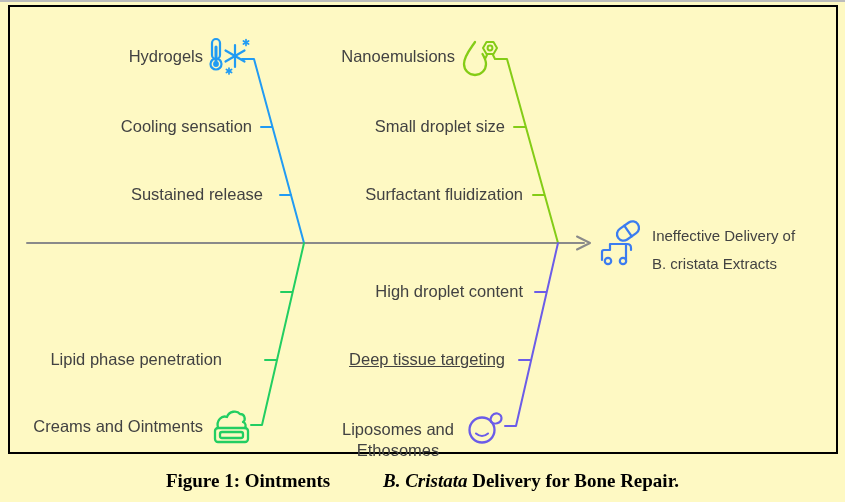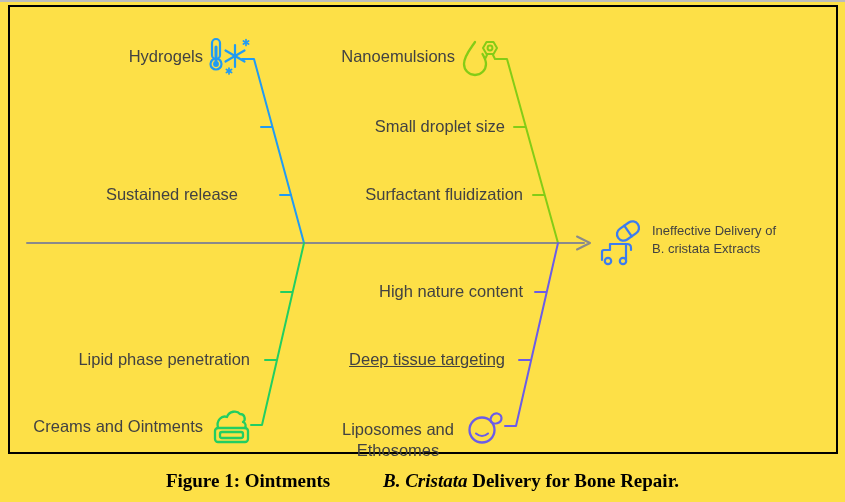--- a/index.html
+++ b/index.html
@@ -1,25 +1,25 @@
 <!DOCTYPE html>
 <html><head>
 <meta charset="utf-8">
 <style>
   html,body{margin:0;padding:0;background:#fff;}
-  .page{position:relative;width:845px;height:502px;background:#fde047;
+  .page{position:relative;width:845px;height:502px;background:#fef9c3;
         font-family:"Liberation Sans",sans-serif;overflow:hidden;}
   .top-edge{position:absolute;left:0;top:0;width:845px;height:2px;}
   .frame{position:absolute;left:8px;top:5px;width:830px;height:449px;
          border:2px solid #000;box-sizing:border-box;background:transparent;}
   svg.overlay{position:absolute;left:0;top:0;display:block;}
   svg.overlay *{fill:none;stroke-width:2;stroke-linecap:round;stroke-linejoin:round;}
   .lbl{position:absolute;font-size:16.5px;line-height:21px;white-space:nowrap;}
   .lbl.multi{white-space:pre-line;text-align:center;}
-  .effect-lbl{position:absolute;font-size:13px;line-height:18px;white-space:pre-line;}
+  .effect-lbl{position:absolute;font-size:15px;line-height:28px;white-space:pre-line;}
   .icon{position:absolute;display:block;}
   .icon *{fill:none;stroke-linecap:round;stroke-linejoin:round;}
   .caption{position:absolute;left:0;top:470px;width:845px;text-align:center;
            font-family:"Liberation Serif",serif;font-weight:bold;font-size:19px;}
   .caption .it{font-style:italic;margin-left:48px;}
 </style>
 </head>
 <body>
 
 <div class="page" style="color: rgb(66, 66, 66);">
@@ -43,30 +43,31 @@
     <polyline points="251,425 262,425 304,243" stroke="#22ce62"></polyline>
     <line x1="281" y1="292" x2="292" y2="292" stroke="#22ce62"></line>
     <line x1="265" y1="360" x2="276" y2="360" stroke="#22ce62"></line>
 
     <polyline points="505,426 516,426 558,243" stroke="#6b5ce8"></polyline>
     <line x1="535" y1="292" x2="546" y2="292" stroke="#6b5ce8"></line>
     <line x1="519" y1="360" x2="530" y2="360" stroke="#6b5ce8"></line>
   </svg>
 
   <div class="lbl" style="right:642px;top:46px;">Hydrogels</div>
-  <div class="lbl" style="right:607px;top:184px;">Sustained release</div>
+  <div class="lbl" style="right:593px;top:116px;">Cooling sensation</div>
+  <div class="lbl" style="right:582px;top:184px;">Sustained release</div>
 
   <div class="lbl" style="right:340px;top:116px;">Small droplet size</div>
   <div class="lbl" style="right:390px;top:46px;">Nanoemulsions</div>
   <div class="lbl" style="right:322px;top:184px;">Surfactant fluidization</div>
 
-  <div class="lbl" style="right:595px;top:349px;text-align:center;">Lipid phase penetration</div>
+  <div class="lbl" style="right:623px;top:349px;text-align:center;">Lipid phase penetration</div>
   <div class="lbl" style="right:642px;top:416px;">Creams and Ointments</div>
 
-  <div class="lbl" style="right:322px;top:281px;">High nature content</div>
+  <div class="lbl" style="right:322px;top:281px;">High droplet content</div>
   <div class="lbl" style="right:340px;top:349px;text-decoration:underline;">Deep tissue targeting</div>
   <div class="lbl multi" style="left:340px;width:116px;top:419px;">Liposomes and
 Ethosomes</div>
 
   <div class="effect-lbl" style="left:652px;top:222px;">Ineffective Delivery of
 B. cristata Extracts</div>
 
   <svg class="icon" style="left:206px;top:36px;" width="46" height="42" viewBox="0 0 46 42" stroke="#219bf3">
     <rect x="6" y="3" width="8" height="20" rx="4" stroke-width="2.2"></rect>
     <line x1="10" y1="11" x2="10" y2="25" stroke-width="3"></line>

